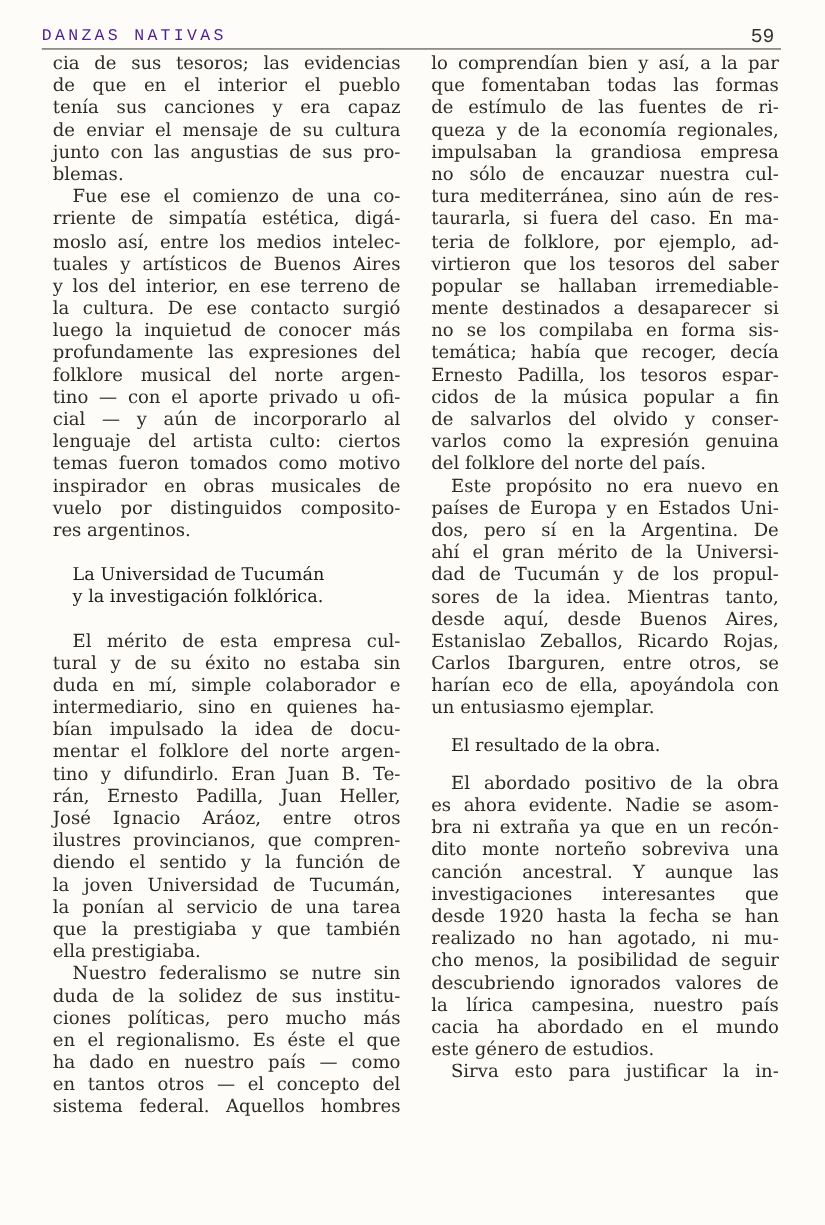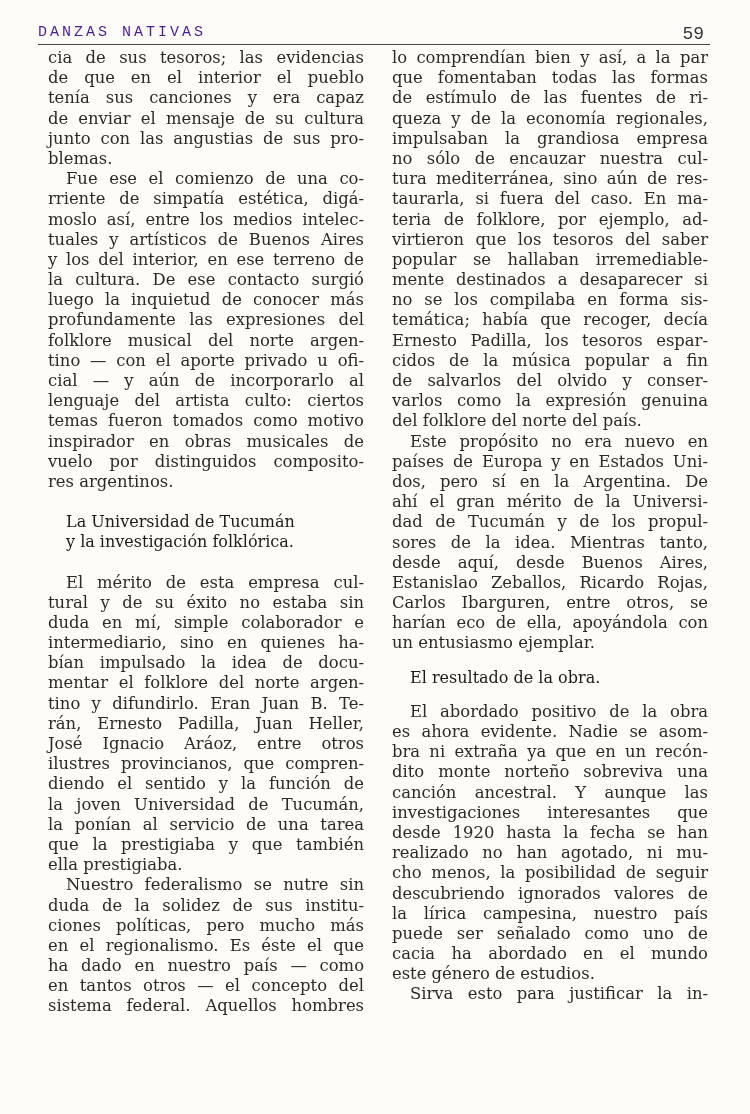--- a/index.html
+++ b/index.html
@@ -158,20 +158,19 @@
       <span class="line">es ahora evidente. Nadie se asom-</span>
       <span class="line">bra ni extraña ya que en un recón-</span>
       <span class="line">dito monte norteño sobreviva una</span>
       <span class="line">canción ancestral. Y aunque las</span>
       <span class="line">investigaciones interesantes que</span>
       <span class="line">desde 1920 hasta la fecha se han</span>
       <span class="line">realizado no han agotado, ni mu-</span>
       <span class="line">cho menos, la posibilidad de seguir</span>
       <span class="line">descubriendo ignorados valores de</span>
       <span class="line">la lírica campesina, nuestro país</span>
-      <span class="line">puede ser señalado como uno de</span>
       <span class="line">cacia ha abordado en el mundo</span>
       <span class="line last">este género de estudios.</span>
     </div>
   <div>
       <span class="line indent">Sirva esto para justificar la in-</span>
     </div>
 </div>
 
 </body></html>

